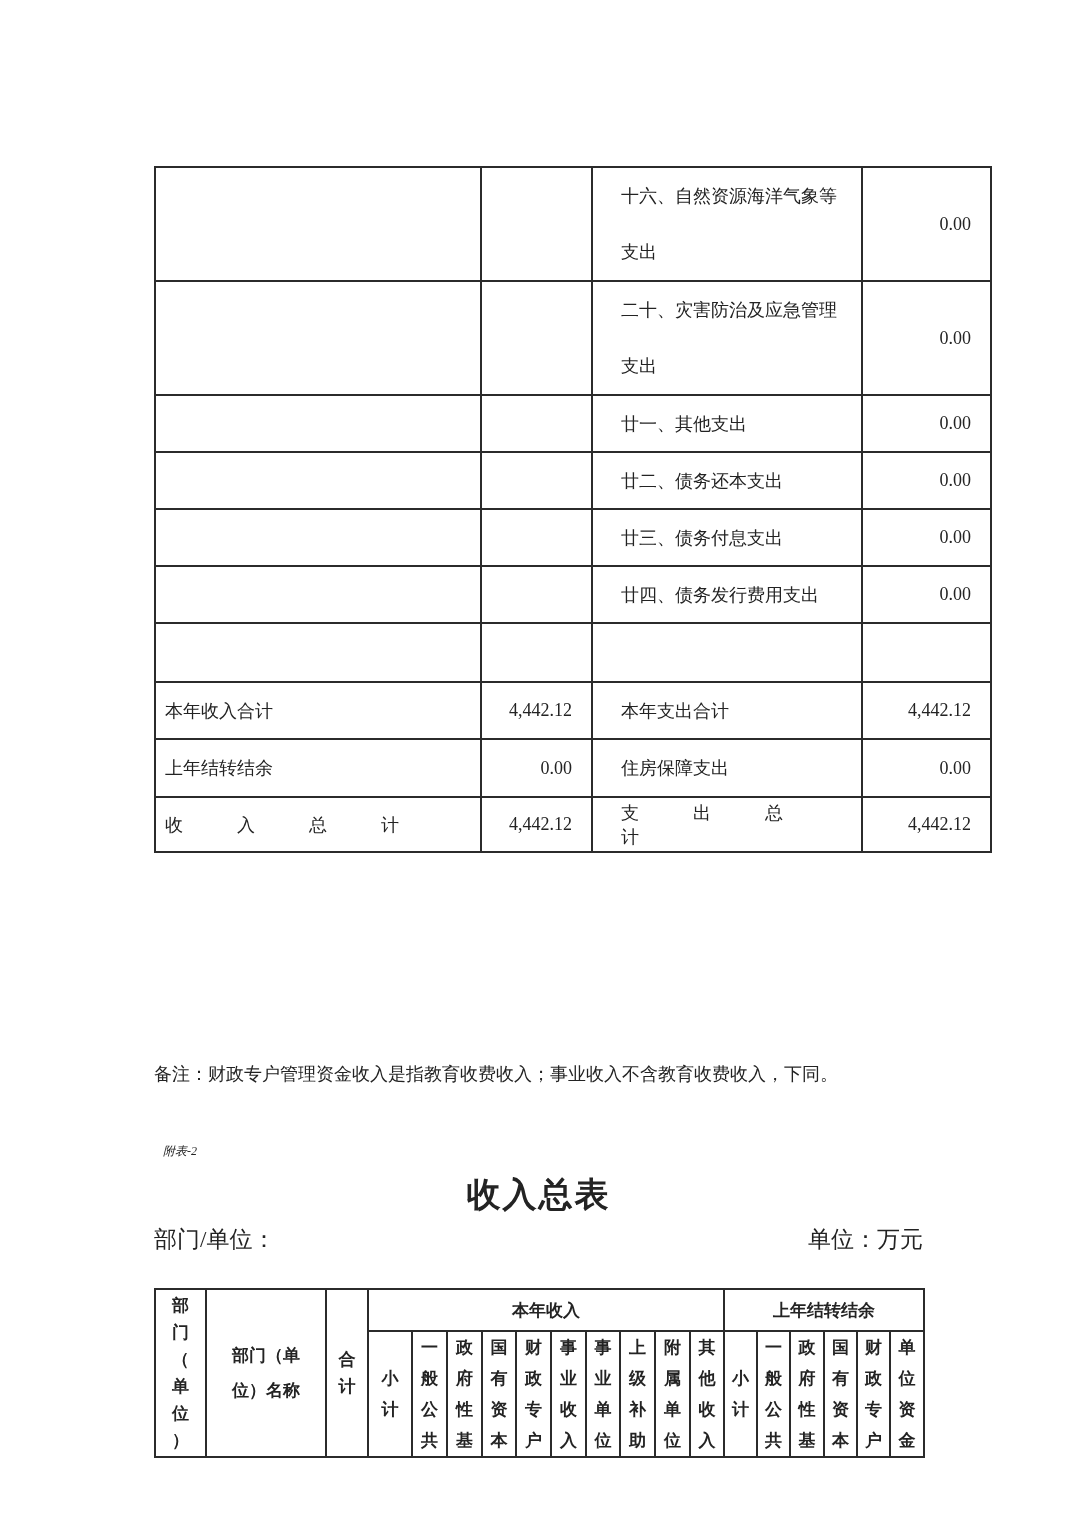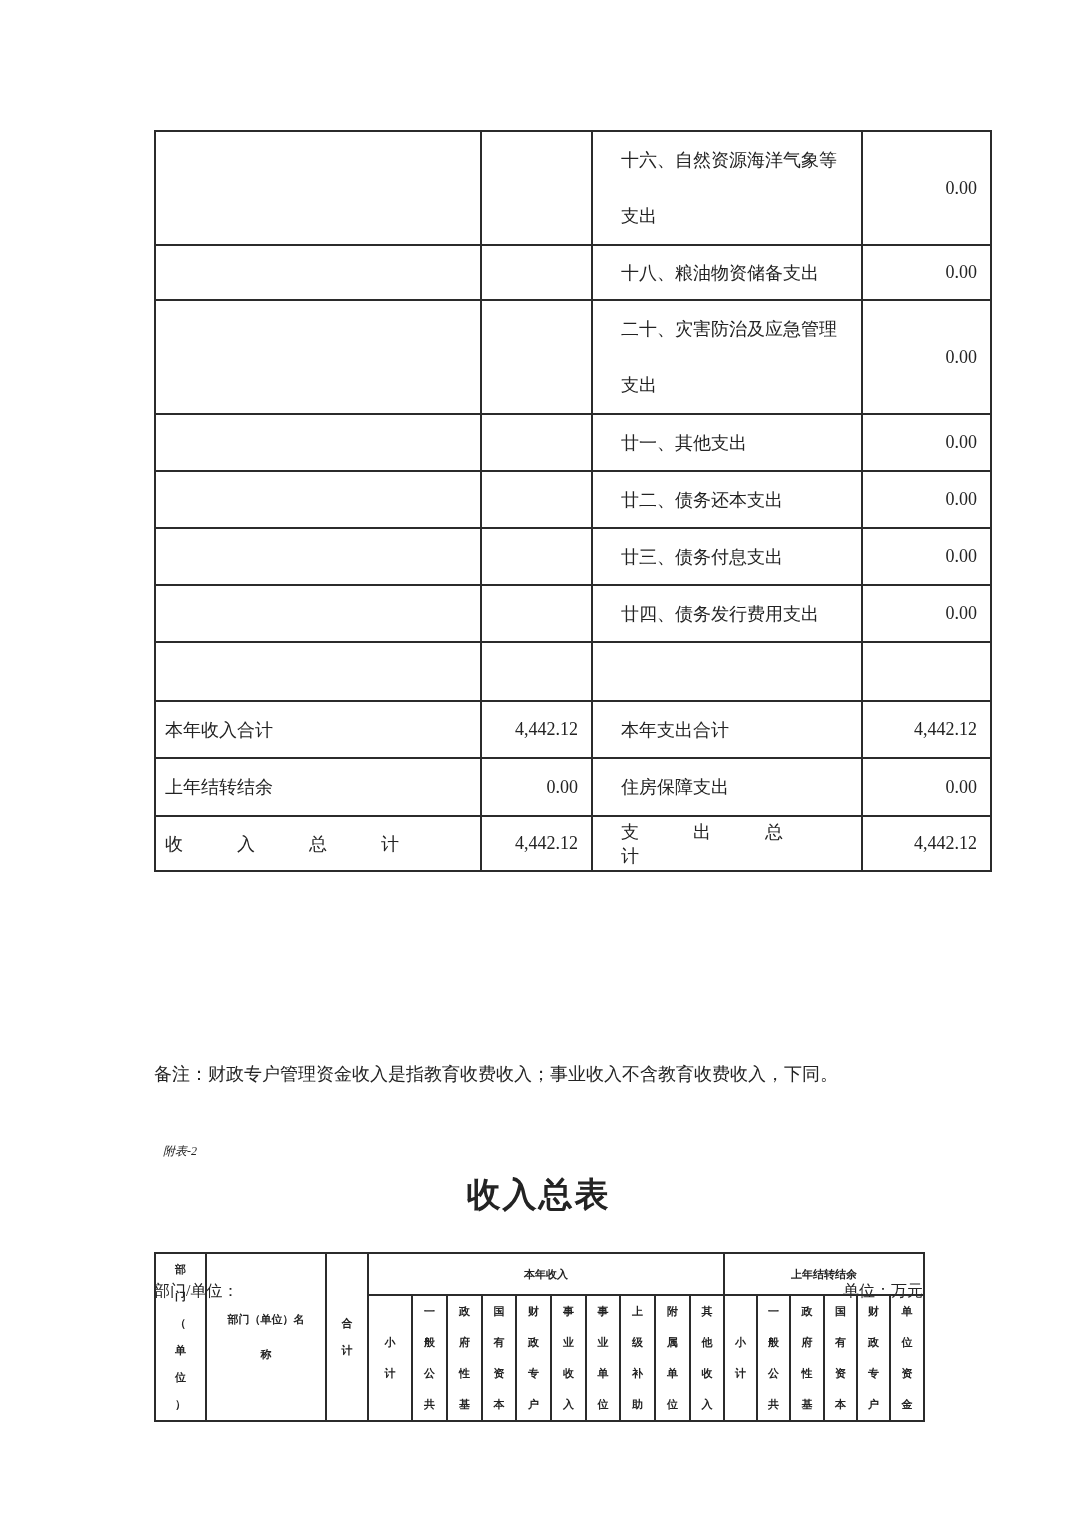--- a/index.html
+++ b/index.html
@@ -4,48 +4,48 @@
 <style>
   * { margin:0; padding:0; box-sizing:border-box; }
   html,body { background:#ffffff; }
   body {
     width:1074px; height:1520px;
     font-family:"Liberation Serif","DejaVu Serif",serif;
     color:#232323;
   }
   .page { position:relative; width:1074px; height:1520px; background:#fff; overflow:hidden; }
 
-  table { border-collapse:collapse; table-layout:fixed; }
+  table { border-collapse:collapse; table-layout:fixed;margin-top:36px; }
   td { overflow:hidden; }
 
   
   .t1 { position:absolute; left:154px; top:130px; width:836px; }
   .t1 td {
     border:2px solid #2b2b2b;
     font-size:18px;
     vertical-align:middle;
   }
   .t1 .inc-label { padding-left:9px;  }
-  .t1 .val       { text-align:right; padding-right:13px;border-radius:30px; }
+  .t1 .val       { text-align:right; padding-right:19px;border-radius:30px; }
   .t1 .exp-label { padding-left:28px; padding-right:8px; }
   .t1 .dbl       { line-height:56px; }
 
   
   .note     { position:absolute; left:154px; top:1062px; width:860px; font-size:18px; white-space:nowrap; }
   .appendix { position:absolute; left:163px; top:1143px; font-size:12px;font-style:italic; }
   .title2   { position:absolute; left:154px; top:1172px; width:769px;
               text-align:center; font-size:34px; font-weight:bold; letter-spacing:2px; }
-  .captions { position:absolute; left:154px; top:1281px; width:769px;
-              display:flex; justify-content:space-between; font-size:16px; }
+  .captions { position:absolute; left:154px; top:1224px; width:769px;
+              display:flex; justify-content:space-between; font-size:23px; }
 
   
   .t2 { position:absolute; left:154px; top:1252px; width:769px; font-weight:bold; }
   .t2 td {
     border:2px solid #2b2b2b;
-    font-size:11px;
+    font-size:17px;
     text-align:center;
     vertical-align:middle;
   }
   .t2 .group  { height:40px; }
   .vstack  { width:19px; margin:0 auto; word-break:break-all; line-break:anywhere; line-height:27px; }
   .vcell .vstack { line-height:31px;text-align:center; }
   .namecell { line-height:35px; padding:0 20px; }
 </style>
 </head>
 <body>
@@ -59,26 +59,20 @@
         <col style="width:270px">
         <col style="width:129px">
       </colgroup>
     <tbody>
       <tr style="height:113px">
         <td class="inc-label"></td>
         <td class="val"></td>
         <td class="exp-label dbl">十六、自然资源海洋气象等支出</td>
         <td class="val">0.00</td>
       </tr>
-      <tr style="height:55px">
-        <td class="inc-label"></td>
-        <td class="val"></td>
-        <td class="exp-label">十八、粮油物资储备支出</td>
-        <td class="val">0.00</td>
-      </tr>
       <tr style="height:113px">
         <td class="inc-label"></td>
         <td class="val"></td>
         <td class="exp-label dbl">二十、灾害防治及应急管理支出</td>
         <td class="val">0.00</td>
       </tr>
       <tr style="height:57px">
         <td class="inc-label"></td>
         <td class="val"></td>
         <td class="exp-label">廿一、其他支出</td>

